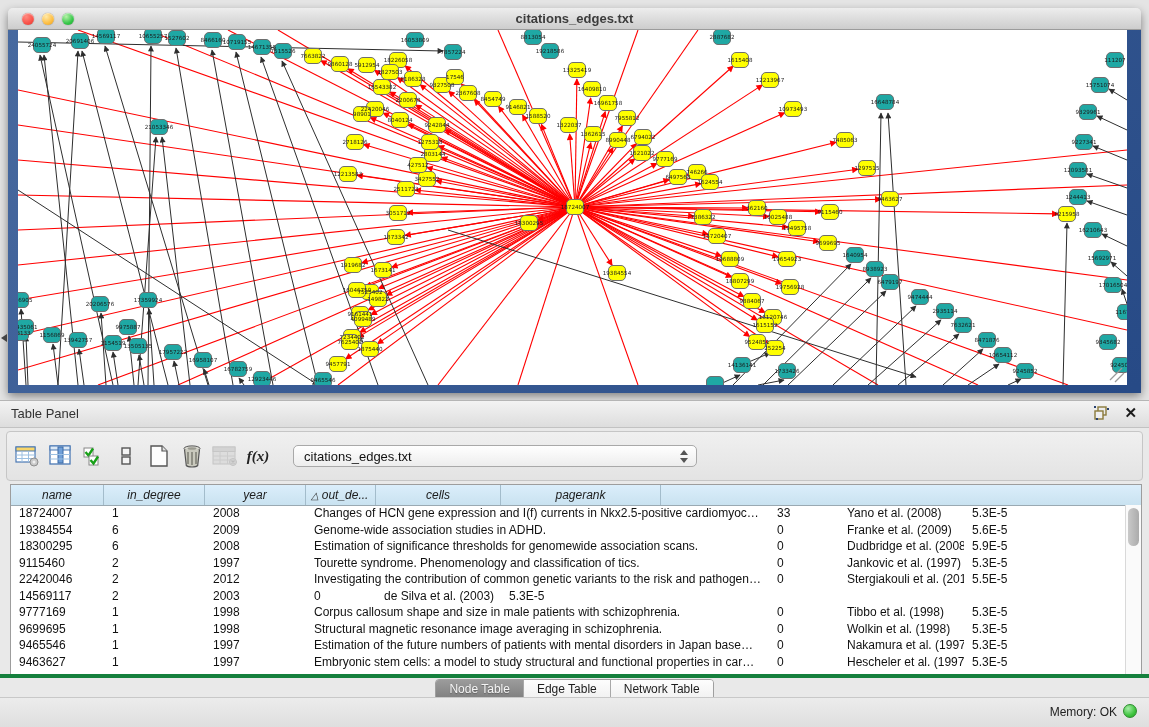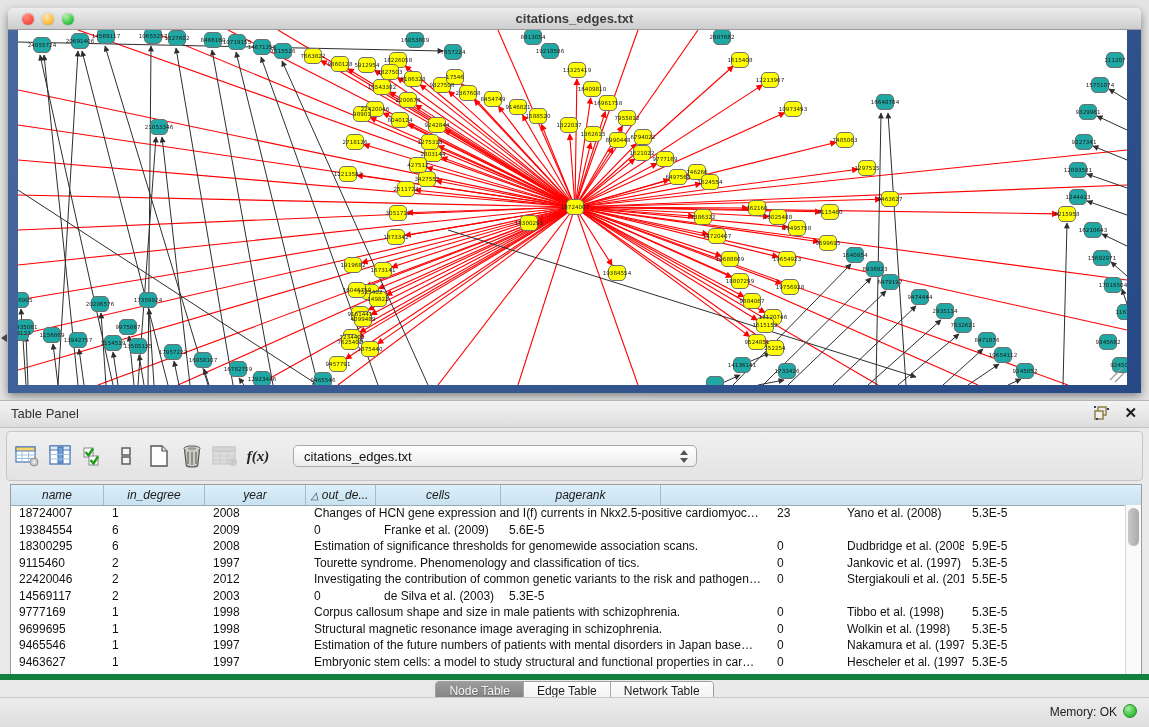--- a/index.html
+++ b/index.html
@@ -51,21 +51,21 @@
   .th{font-size:12px;color:#1c1c1c;text-align:center;line-height:20px;border-right:1px solid #a3bccb;box-sizing:border-box;
       overflow:hidden;white-space:nowrap;}
   .th.sorted{text-align:left;padding-left:5px;}
   .sort-glyph{font-size:10px;margin-right:3px;color:#333;}
   .tbody{position:absolute;left:0;right:15px;top:20px;bottom:0;}
   .tr{display:flex;height:16.5px;line-height:16.5px;font-size:12px;color:#111;cursor:default;}
   .td{padding-left:8px;box-sizing:border-box;overflow:hidden;white-space:nowrap;text-overflow:clip;}
   .vscroll{position:absolute;right:0;top:20px;bottom:0;width:15px;background:#fafafa;border-left:1px solid #d9d9d9;}
   .vthumb{position:absolute;left:2px;right:2px;top:3px;height:38px;background:linear-gradient(90deg,#c9c9c9,#ababab);border-radius:6px;}
 
-  .tp-tabs{position:absolute;left:0;right:0;top:273px;height:24px;border-top:6px solid #15803d;display:flex;justify-content:center;align-items:center;}
+  .tp-tabs{position:absolute;left:0;right:0;top:273px;height:24px;border-top:4px solid #15803d;display:flex;justify-content:center;align-items:center;}
   .seg{display:flex;height:20px;border:1px solid #9f9f9f;border-radius:4px;overflow:hidden;box-shadow:0 1px 0 rgba(255,255,255,.7);}
   .seg-btn{font-size:12px;padding:0 13px;line-height:19px;background:linear-gradient(#fdfdfd,#f0f0f0);color:#1d1d1d;
       border-right:1px solid #a8a8a8;cursor:pointer;}
   .seg-btn:last-child{border-right:none;}
   .seg-btn.active{background:linear-gradient(#9b9b9b,#7d7d7d);color:#f5f5f5;text-shadow:0 1px 1px rgba(0,0,0,.3);}
 
   .status-bar{position:absolute;left:0;right:0;bottom:0;height:30px;background:linear-gradient(#ececec,#dedede);border-top:1px solid #c8c8c8;}
   .mem-label{position:absolute;right:32px;top:7px;font-size:12px;color:#222;}
   .mem-dot{position:absolute;right:12px;top:6px;width:14px;height:14px;border-radius:50%;
       border:1px solid #2c8c2c;box-sizing:border-box;}
@@ -608,28 +608,29 @@
         <div class="th sorted" style="width: 70px;"><span class="sort-glyph">△</span><span>out_de...</span></div>
         <div class="th" style="width: 125px;"><span>cells</span></div>
         <div class="th" style="width: 160px;"><span>pagerank</span></div>
       </div>
     <div class="tbody" id="tbody">
         <div class="tr">
           <div class="td" style="width: 93px;">18724007</div>
           <div class="td" style="width: 101px;">1</div>
           <div class="td" style="width: 101px;">2008</div>
           <div class="td" style="width: 463px;">Changes of HCN gene expression and I(f) currents in Nkx2.5-positive cardiomyoc…</div>
-          <div class="td" style="width: 70px;">23</div>
+          <div class="td" style="width: 70px;">33</div>
           <div class="td" style="width: 125px;">Yano et al. (2008)</div>
           <div class="td" style="width: 160px;">5.3E-5</div>
         </div>
         <div class="tr">
           <div class="td" style="width: 93px;">19384554</div>
           <div class="td" style="width: 101px;">6</div>
           <div class="td" style="width: 101px;">2009</div>
+          <div class="td" style="width: 463px;">Genome-wide association studies in ADHD.</div>
           <div class="td" style="width: 70px;">0</div>
           <div class="td" style="width: 125px;">Franke et al. (2009)</div>
           <div class="td" style="width: 160px;">5.6E-5</div>
         </div>
         <div class="tr">
           <div class="td" style="width: 93px;">18300295</div>
           <div class="td" style="width: 101px;">6</div>
           <div class="td" style="width: 101px;">2008</div>
           <div class="td" style="width: 463px;">Estimation of significance thresholds for genomewide association scans.</div>
           <div class="td" style="width: 70px;">0</div>

